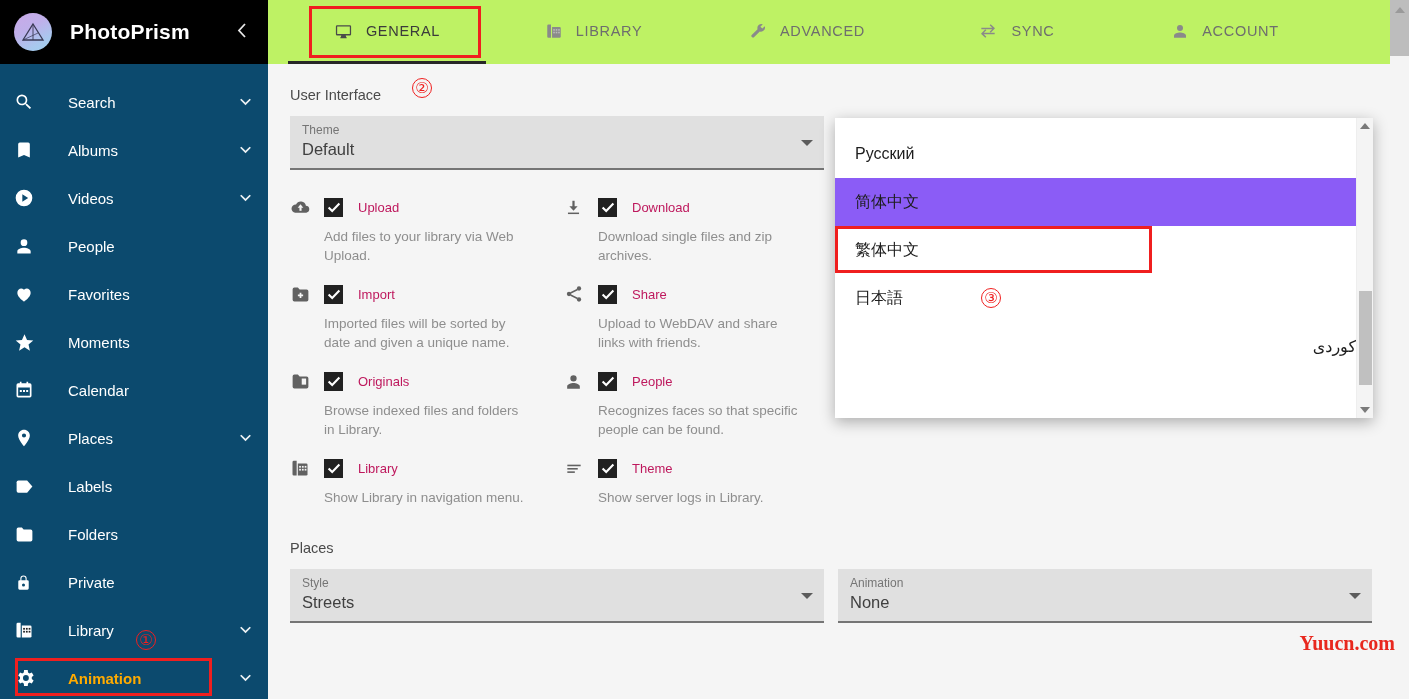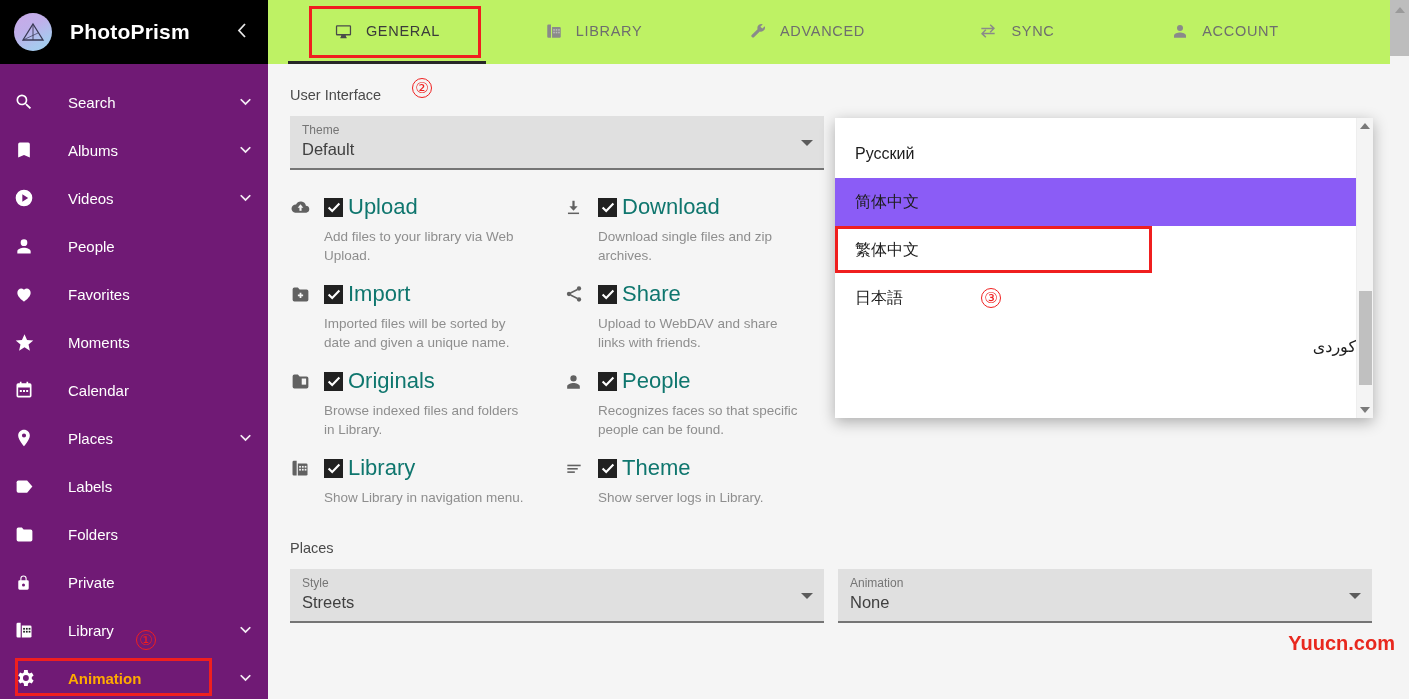--- a/index.html
+++ b/index.html
@@ -8,21 +8,21 @@
     overflow: hidden;
     font-family: "Liberation Sans", sans-serif;
     background: #f5f5f5;
   }
   #app { position: relative; width: 1409px; height: 699px; }
 
   
   #sidebar {
     position: absolute; left: 0; top: 0;
     width: 268px; height: 699px;
-    background: #701a75;
+    background: #0c4a6e;
     overflow: hidden;
   }
   #sidebar-header {
     height: 64px; background: #000;
     display: flex; align-items: center;
     padding: 0 14px 0 14px;
   }
   .logo-circle {
     width: 38px; height: 38px; border-radius: 50%;
     background: linear-gradient(150deg, #c9a9e8 0%, #bfb0ea 40%, #a8c8ee 75%, #9fd0f0 100%);
@@ -118,21 +118,21 @@
   .opt-col { width: 534px; flex: 0 0 534px; }
   .opt-row { display: flex; align-items: center; height: 26px; }
   .opt-icon { width: 34px; flex: 0 0 34px; display: flex; align-items: center; }
   .opt-icon svg { fill: #616161; display: block; }
   .cbx {
     width: 19px; height: 19px; background: #212121;
     display: flex; align-items: center; justify-content: center;
     flex: 0 0 19px;
   }
   .cbx svg { fill: #ffffff; display: block; }
-  .opt-name { font-size: 22px; color: #0f766e; margin-left: 5px; }
+  .opt-name { font-size: 13px; color: #be185d; margin-left: 15px; }
   .opt-desc {
     font-size: 13.5px; color: #8e8e8e; line-height: 19px;
     margin: 7px 0 0 34px; max-width: 206px;
   }
   .opt-block { margin-bottom: 16px; }
 
   
   #dropdown {
     position: absolute; left: 835px; top: 118px;
     width: 538px; height: 300px;
@@ -179,21 +179,21 @@
   .anno-box { position: absolute; border: 3px solid #f01f1f; pointer-events: none; }
   .anno-num {
     position: absolute; color: #f01f1f; font-size: 15px;
     width: 20px; height: 20px; border: 1.6px solid #f01f1f; border-radius: 50%;
     display: flex; align-items: center; justify-content: center;
     font-family: "DejaVu Sans", sans-serif; line-height: 1;
   }
   #watermark {
     position: absolute; right: 14px; top: 632px;
     color: #e8281e; font-size: 20px;
-    font-family: Liberation Sans, sans-serif; font-weight: 600;
+    font-family: Liberation Serif, serif; font-weight: 600;
   }
 </style>
 </head>
 <body>
 
 <div id="app">
 
   <div id="sidebar">
     <div id="sidebar-header">
       <div class="logo-circle">

